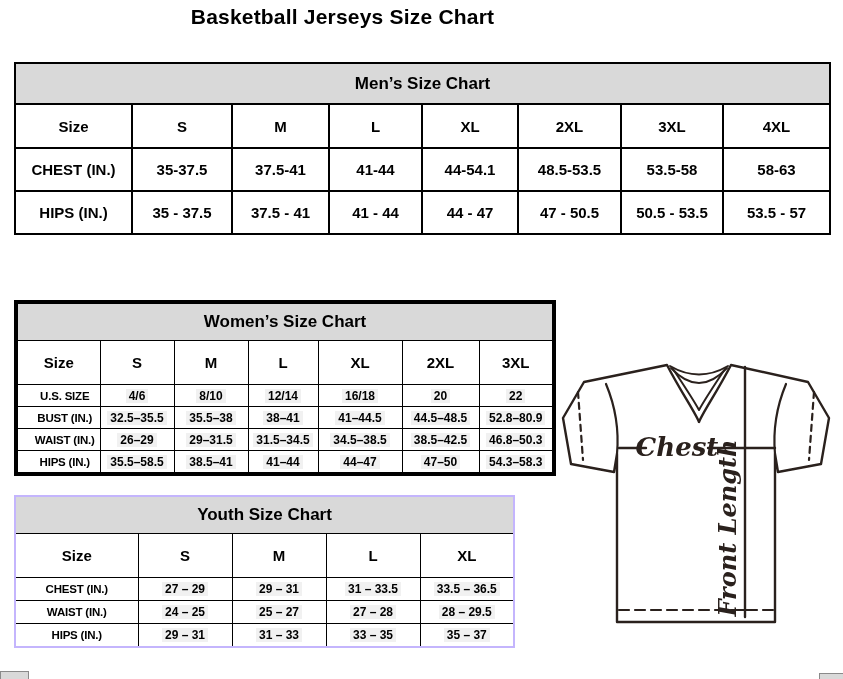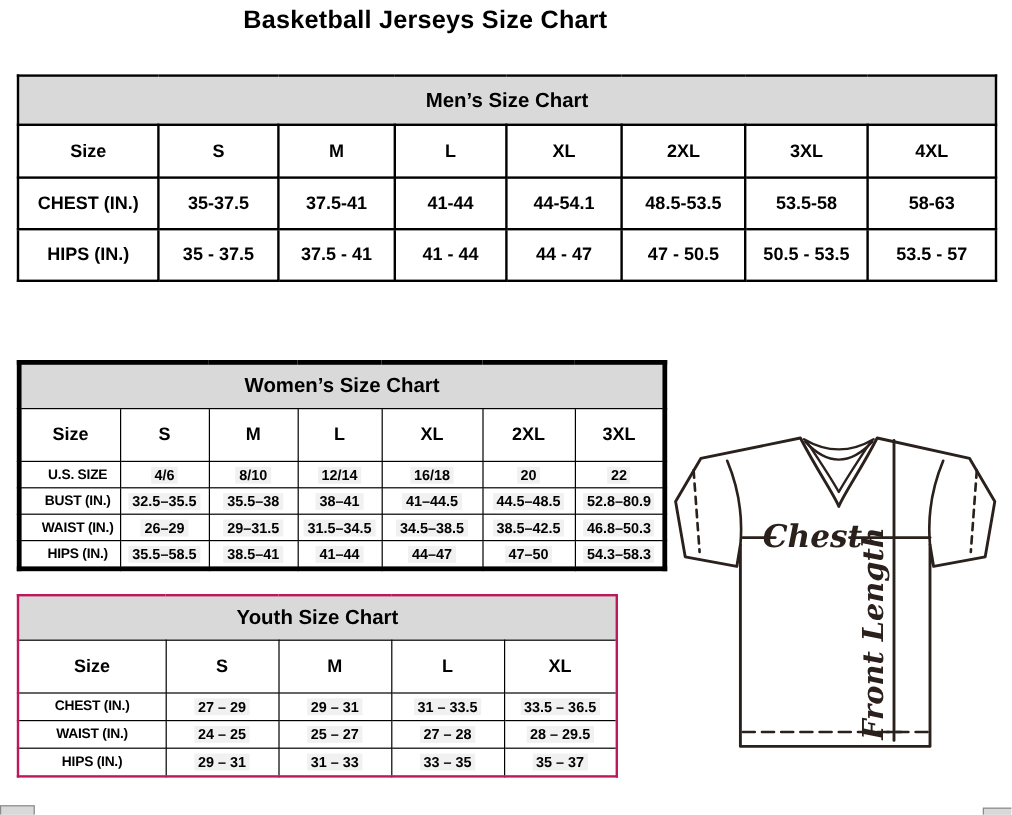--- a/index.html
+++ b/index.html
@@ -2,40 +2,40 @@
 <html><head>
 <meta charset="utf-8">
 <style>
   html,body { margin:0; padding:0; background:#ffffff; }
   #screen {
     position:relative; width:843px; height:679px; background:#ffffff;
     font-family:"Liberation Sans", sans-serif; color:#000; overflow:hidden;
   }
   .page-title {
     position:absolute; left:0; top:5px; width:685px; text-align:center;
-    font-size:21px; font-weight:bold; letter-spacing:0.2px;padding-left:12px;
+    font-size:21px; font-weight:bold; letter-spacing:0.2px;
   }
   table { border-collapse:collapse; table-layout:fixed; position:absolute; background:#fff; }
   td, th { text-align:center; vertical-align:middle; padding:0; overflow:hidden; }
   
   .t-men { left:14px; top:62px; width:815px;padding-left:28px; }
   .t-men th, .t-men td { border:2px solid #000; }
   .t-men .band   { height:39px; font-size:17px; font-weight:bold; background:#d9d9d9; }
   .t-men .sizerow th { height:42px; font-size:15px; font-weight:bold; }
   .t-men .datarow td { height:41px; font-size:15px; font-weight:bold; }
   
   .t-women { left:14px; top:300px; width:538px; }
   .t-women th, .t-women td { border:1px solid #000; }
   .t-women { border:4px solid #000000; }
   .t-women .band { height:36px; font-size:17px; font-weight:bold; background:#d9d9d9; }
   .t-women .sizerow th { height:43px; font-size:15px; font-weight:bold; }
   .t-women .datarow td { height:21px; font-size:12px; font-weight:bold; }
   .t-women .datarow .rlabel { font-size:11.5px; letter-spacing:-0.2px;padding-left:12px; }
   
-  .t-youth { left:14px; top:495px; width:498px; border:2px solid #be185d; }
+  .t-youth { left:14px; top:495px; width:498px; border:2px solid #c4b5fd; }
   .t-youth th, .t-youth td { border:1px solid #000; }
   .t-youth .band { height:36px; font-size:17px; font-weight:bold; background:#d9d9d9; }
   .t-youth .sizerow th { height:43px; font-size:15px; font-weight:bold; }
   .t-youth .datarow td { height:22px; font-size:12px; font-weight:bold; }
   .t-youth .datarow .rlabel { font-size:11.5px; letter-spacing:-0.2px; }
   .hl { background:#f1f1f1; padding:0 3px; }
   
   .jersey-svg { position:absolute; left:556px; top:356px; }
   .jersey-svg text { font-family:"DejaVu Serif","Liberation Serif",serif; font-weight:bold; font-style:italic; fill:#2a211d; }
   

